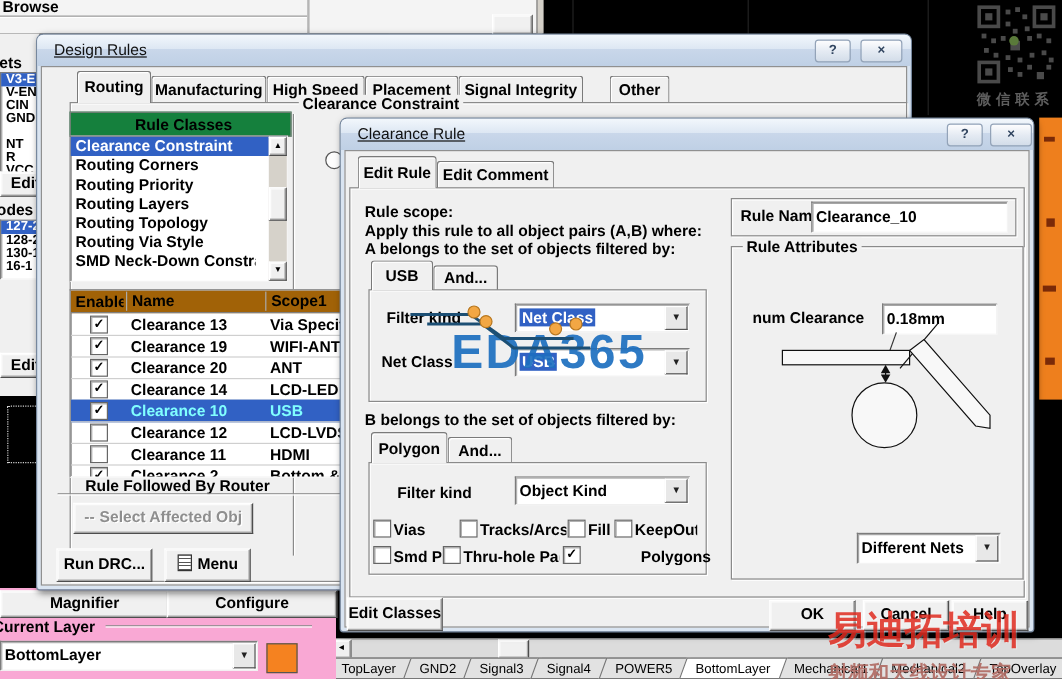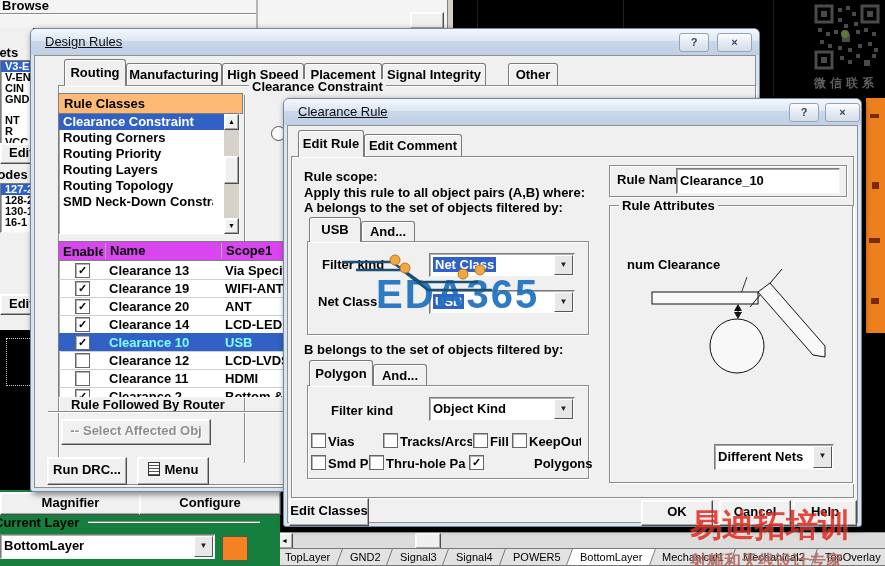--- a/index.html
+++ b/index.html
@@ -95,21 +95,21 @@
   </div>
   <div class="abs raised btn clip" style="left:0;top:266px;width:44px;height:19px;text-align:left;padding-left:8px;line-height:18px;">
     <span>Edit</span>
   </div>
 </div>
 
 <div class="abs" style="left:0;top:330px;width:33px;height:160px;background:#000;">
   <div class="abs" style="left:6px;top:8px;width:52px;height:46px;border:1px dotted #cfcfcf;"></div>
 </div>
 
-<div class="abs" style="left:0;top:490px;width:280px;height:76px;background:#15803d;z-index:3;">
+<div class="abs" style="left:0;top:490px;width:280px;height:76px;background:#f9a8d4;z-index:3;">
   <div class="abs raised btn" style="left:0;top:2px;width:139px;height:21px;line-height:20px;">
     <span>Magnifier</span>
   </div>
   <div class="abs raised btn" style="left:139px;top:2px;width:140px;height:21px;line-height:20px;">
     <span>Configure</span>
   </div>
   <div class="abs" style="left:-6px;top:25px;white-space:nowrap;">
     <span>Current Layer</span>
   </div>
   <div class="abs" style="left:88px;top:31px;width:172px;height:0;border-top:1px solid #8a8a8a;border-bottom:1px solid #fff;"></div>
@@ -153,39 +153,40 @@
   <div class="ctab" style="left:191px;top:34px;width:80px;height:22px;line-height:22px;"><span>High Speed</span></div>
   <div class="ctab" style="left:273px;top:34px;width:76px;height:22px;line-height:22px;"><span>Placement</span></div>
   <div class="ctab" style="left:351px;top:34px;width:102px;height:22px;line-height:22px;"><span>Signal Integrity</span></div>
   <div class="ctab" style="left:477px;top:34px;width:48px;height:22px;line-height:22px;"><span>Other</span></div>
   <div class="panelb" style="left:27px;top:56px;width:696px;height:398px;"></div>
 
   <div class="abs" style="left:218px;top:50px;background:#f0f0f0;padding:0 3px;white-space:nowrap;"><span>Clearance Constraint</span></div>
   <div class="abs" style="left:213px;top:66px;width:1px;height:368px;background:#8a8a8a;box-shadow:1px 0 0 #fff;"></div>
   <div class="abs" style="left:240px;top:97px;width:13px;height:13px;border:1px solid #555;border-radius:50%;background:#fdfdfd;"></div>
 
-  <div class="abs" style="left:27px;top:64px;width:178px;height:19px;background:#fdba74;border:1px solid #808080;padding-left:5px;line-height:19px;">
+  <div class="abs" style="left:27px;top:64px;width:178px;height:19px;background:#15803d;border:1px solid #808080;padding-left:5px;line-height:19px;text-align:center;">
     <span>Rule Classes</span>
   </div>
   <div class="abs sunken" style="left:27px;top:84px;width:180px;height:120px;">
     <div class="lrow sel">Clearance Constraint</div>
     <div class="lrow">Routing Corners</div>
     <div class="lrow">Routing Priority</div>
     <div class="lrow">Routing Layers</div>
     <div class="lrow">Routing Topology</div>
+    <div class="lrow">Routing Via Style</div>
     <div class="lrow" style="width:150px;">SMD Neck-Down Constraint</div>
     <div class="abs" style="right:0;top:0;width:15px;height:100%;background:#d6d2ca;">
       <div class="raised" style="height:14px;text-align:center;font-size:7px;line-height:14px;"><span>▲</span></div>
       <div class="raised" style="height:26px;margin-top:26px;"></div>
       <div class="raised" style="height:14px;text-align:center;font-size:7px;line-height:14px;position:absolute;bottom:0;width:13px;"><span>▼</span></div>
     </div>
   </div>
 
   <div class="abs sunken" style="left:27px;top:212px;width:253px;height:155px;overflow:hidden;">
-    <div class="abs" style="left:0;top:0;width:100%;height:18px;background:#d946ef;border-bottom:1px solid #808080;">
+    <div class="abs" style="left:0;top:0;width:100%;height:18px;background:#a16207;border-bottom:1px solid #808080;">
       <span class="tcell" style="left:4px;width:40px;">Enable</span>
       <span class="tcell" style="left:46px;width:112px;border-left:1px solid #aaa;padding-left:4px;top:1px;height:16px;">Name</span>
       <span class="tcell" style="left:162px;width:90px;border-left:1px solid #aaa;padding-left:4px;top:1px;height:16px;">Scope1</span>
     </div>
     <div class="trow" style="top:19px;">
       <span class="cb" style="left:16px;top:2px;"><span>✓</span></span>
       <span class="tcell" style="left:50px;width:110px;">Clearance 13</span>
       <span class="tcell" style="left:166px;width:86px;">Via Specific</span>
     </div>
     <div class="trow" style="top:37px;">
@@ -294,20 +295,23 @@
 
   <div class="panelb" style="left:325px;top:66px;width:236px;height:30px;"></div>
   <div class="abs clip" style="left:333px;top:73px;width:60px;"><span>Rule Name</span></div>
   <div class="abs sunken" style="left:392px;top:69px;width:162px;height:24px;">
     <span class="cval" style="top:4px;">Clearance_10</span>
   </div>
 
   <div class="panelb" style="left:325px;top:106px;width:242px;height:276px;"></div>
   <div class="abs" style="left:335px;top:99px;background:#f0f0f0;padding:0 3px;"><span>Rule Attributes</span></div>
   <div class="abs" style="left:343px;top:158px;white-space:nowrap;"><span>num Clearance</span></div>
+  <div class="abs sunken" style="left:451px;top:154px;width:94px;height:24px;">
+    <span class="cval" style="top:4px;">0.18mm</span>
+  </div>
 
   <svg class="abs" style="left:335px;top:160px;" width="230" height="140" viewBox="0 0 230 140">
     <line x1="128" y1="18" x2="119" y2="43" stroke="#333" stroke-width="1"></line>
     <rect x="33" y="33" width="106" height="12" fill="#f8f8f8" stroke="#111" stroke-width="1"></rect>
     <line x1="163" y1="10" x2="131" y2="48" stroke="#111" stroke-width="1"></line>
     <path d="M139,33 L151,24 L206,87 L206,98 L194,96 Z" fill="#f8f8f8" stroke="#111" stroke-width="1"></path>
     <circle cx="118" cy="87" r="27" fill="#f8f8f8" stroke="#111" stroke-width="1"></circle>
     <line x1="119" y1="48" x2="119" y2="57" stroke="#111" stroke-width="1"></line>
     <polygon points="115,52 123,52 119,45" fill="#111"></polygon>
     <polygon points="115,53 123,53 119,60" fill="#111"></polygon>

